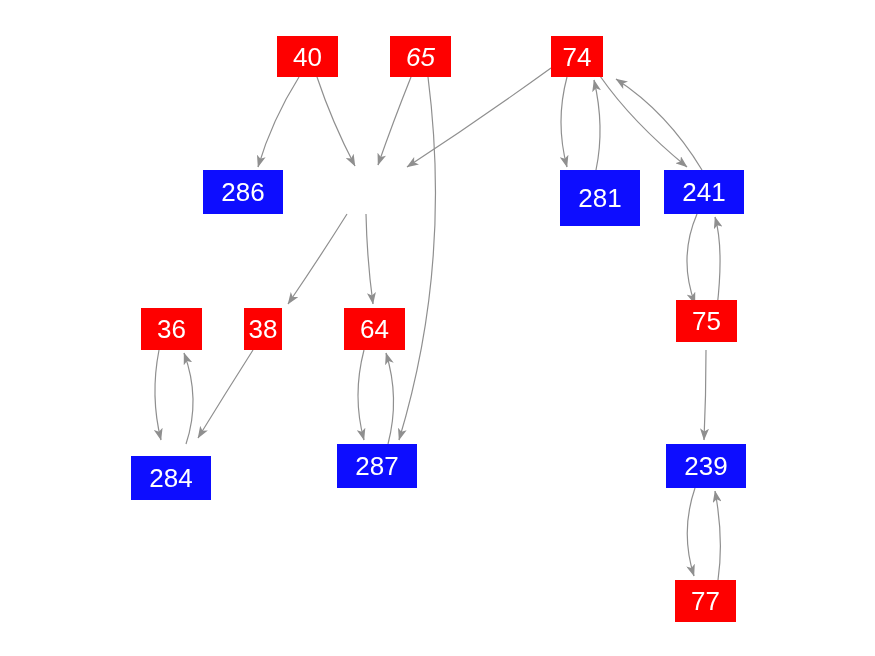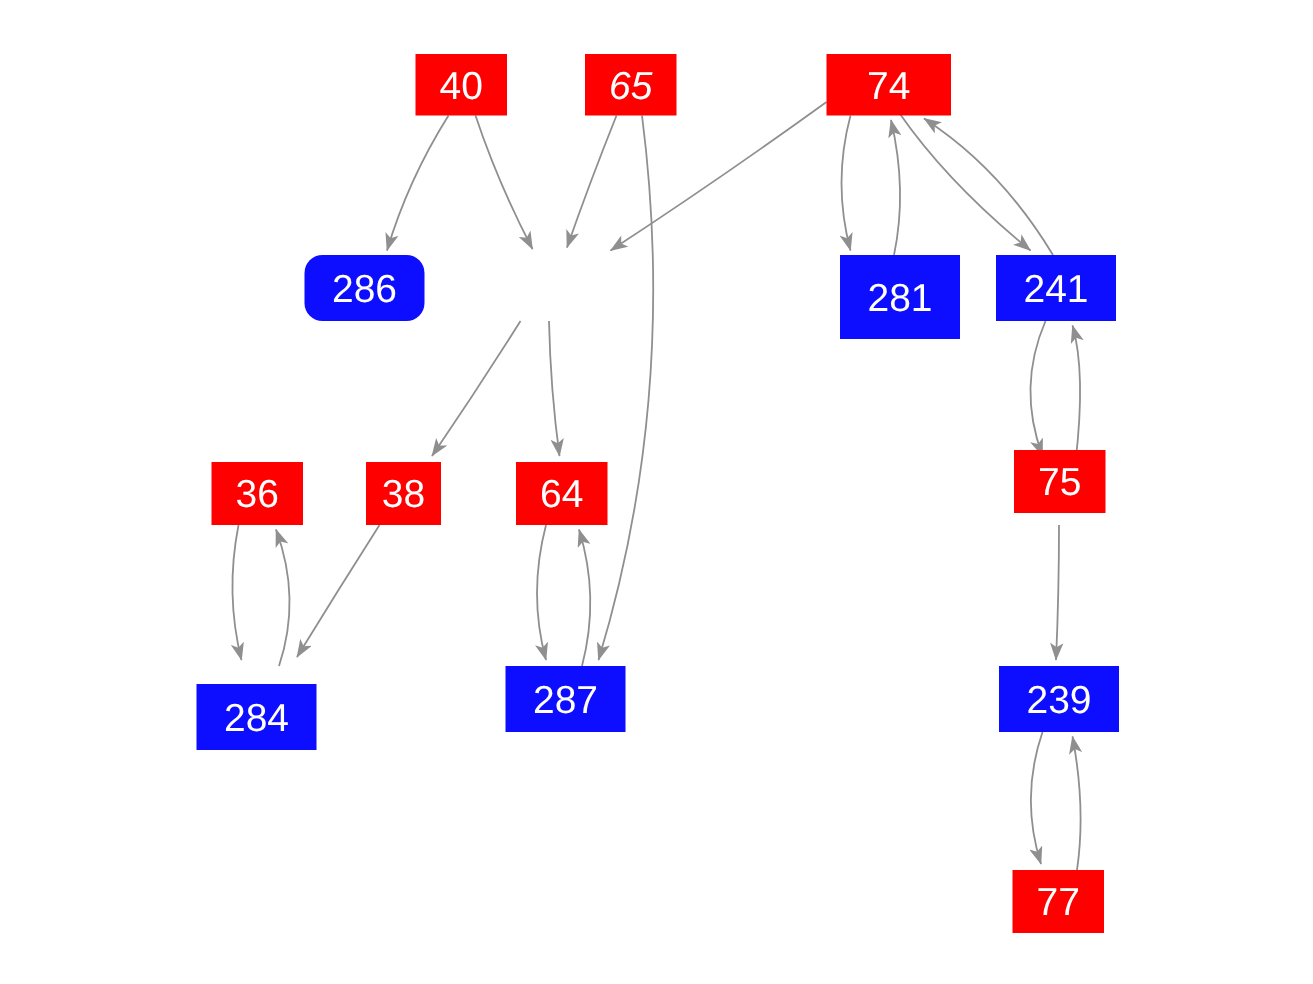--- a/index.html
+++ b/index.html
@@ -65,25 +65,25 @@
         <path d="M 388 444 Q 400 398 386 353" class="edge" marker-end="url(#arrow)"></path>
         <path d="M 697 214 Q 678 258 695 304" class="edge" marker-end="url(#arrow)"></path>
         <path d="M 717 308 Q 724 248 715 217" class="edge" marker-end="url(#arrow)"></path>
         <path d="M 706 350 Q 706 396 704 440" class="edge" marker-end="url(#arrow)"></path>
         <path d="M 695 488 Q 680 532 694 576" class="edge" marker-end="url(#arrow)"></path>
         <path d="M 718 580 Q 724 539 715 491" class="edge" marker-end="url(#arrow)"></path>
       </g>
   </svg>
 <div class="node red" style="left: 277px; top: 36px; width: 61px; height: 41px;">40</div>
     <div class="node red" style="left: 390px; top: 36px; width: 61px; height: 41px; font-style: italic;">65</div>
-    <div class="node red" style="left: 551px; top: 36px; width: 83px; height: 41px;">74</div>
-    <div class="node blue" style="left: 203px; top: 170px; width: 80px; height: 44px; border-radius: 12px;">286</div>
+    <div class="node red" style="left: 551px; top: 36px; width: 52px; height: 41px;">74</div>
+    <div class="node blue" style="left: 203px; top: 170px; width: 80px; height: 44px;">286</div>
     <div class="node blue" style="left: 560px; top: 170px; width: 80px; height: 56px; text-align: right;">281</div>
     <div class="node blue" style="left: 664px; top: 170px; width: 80px; height: 44px;">241</div>
     <div class="node red" style="left: 141px; top: 308px; width: 61px; height: 42px;">36</div>
-    <div class="node red" style="left: 244px; top: 308px; width: 50px; height: 42px;">38</div>
+    <div class="node red" style="left: 244px; top: 308px; width: 38px; height: 42px;">38</div>
     <div class="node red" style="left: 344px; top: 308px; width: 61px; height: 42px;">64</div>
     <div class="node red" style="left: 676px; top: 300px; width: 61px; height: 42px;">75</div>
     <div class="node blue" style="left: 131px; top: 444px; width: 80px; height: 44px; margin-top: 12px;">284</div>
     <div class="node blue" style="left: 337px; top: 444px; width: 80px; height: 44px;">287</div>
     <div class="node blue" style="left: 666px; top: 444px; width: 80px; height: 44px; text-align: center;">239</div>
     <div class="node red" style="left: 675px; top: 580px; width: 61px; height: 42px;">77</div>
   </div>
 
 </body></html>

